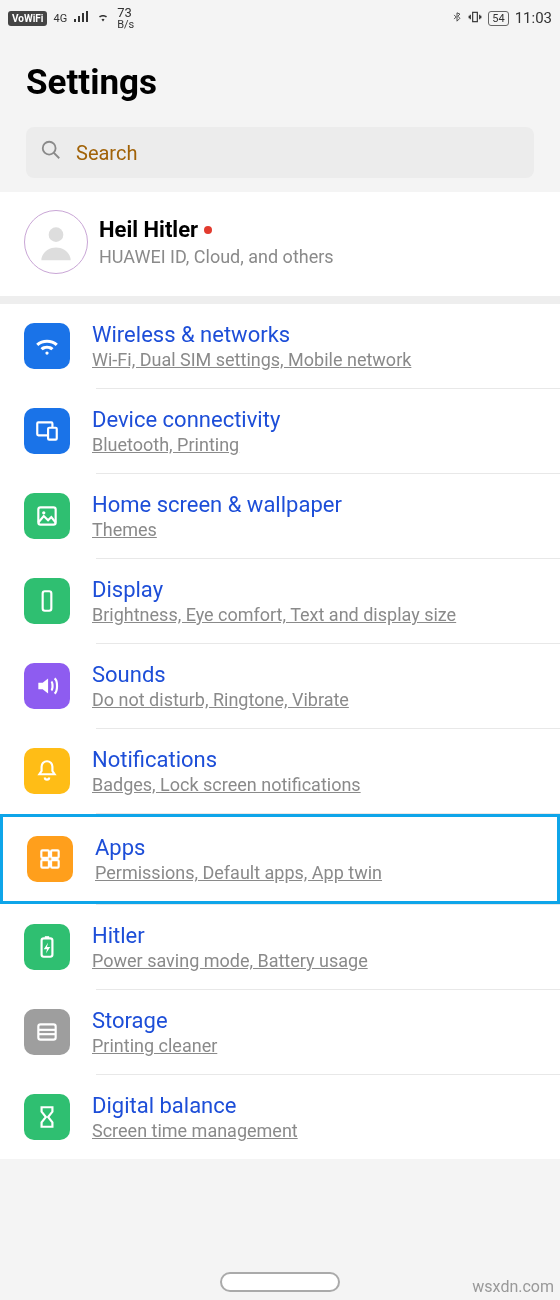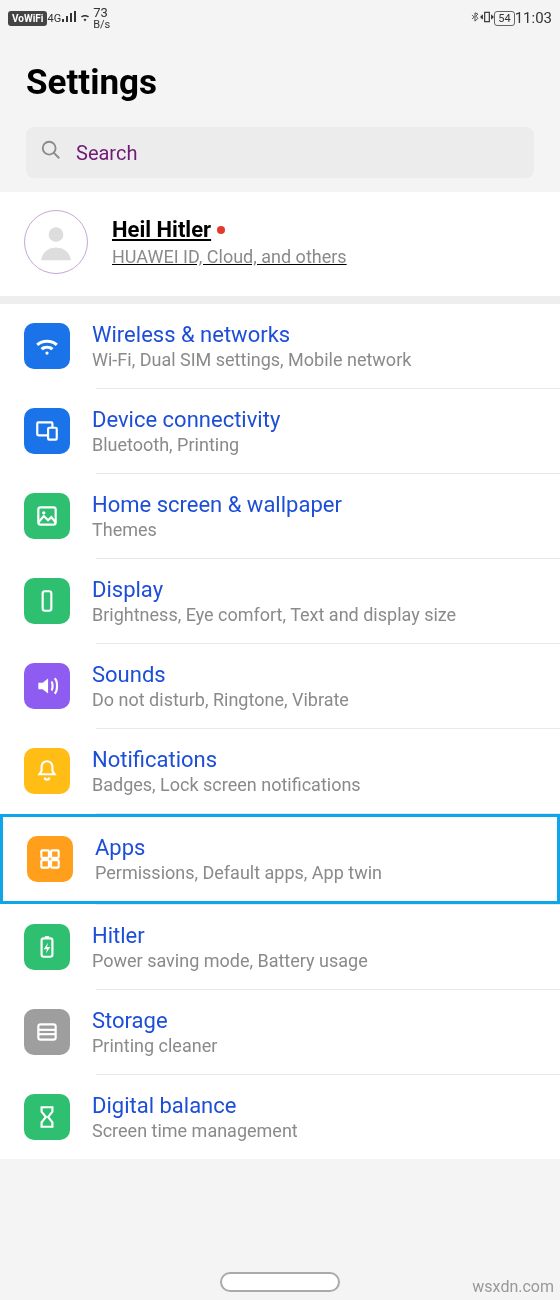--- a/index.html
+++ b/index.html
@@ -14,51 +14,50 @@
   }
   
   .statusbar {
     display: flex;
     align-items: center;
     justify-content: space-between;
     padding: 6px 8px 4px 8px;
     font-size: 14px;
     color: #333;
   }
-  .sb-left, .sb-right { display: flex; align-items: center; }
+  .sb-left, .sb-right { display: flex; align-items: center; gap: 6px; }
   .vowifi-badge {
     background: #444; color: #fff; font-size: 10px; font-weight: 700;
     padding: 2px 4px; border-radius: 3px;
   }
   .sb-speed { font-size: 11px; line-height: 1; }
   .sb-speed .n { font-size: 13px; }
   .batt-badge { border:1px solid #666; border-radius:3px; padding:0 3px; font-size:11px; }
   
   .page-title {
     font-size: 35px; font-weight: 700;
     padding: 28px 26px 24px 26px;
   }
   
   .search-wrap { padding: 0 26px 14px 26px; }
   .search {
     background: #ececec;
     border-radius: 8px;
     display: flex; align-items: center;
     padding: 12px 14px;
     gap: 14px;
-    color: #701a75;
+    color: #a16207;
     font-size: 20px;
   }
   
   .account-sec {
     background: #fff;
     padding: 18px 20px 22px 24px;
-    display: flex; align-items: center; gap: 24px;
+    display: flex; align-items: center; gap: 11px;
     border-bottom: 8px solid #eee;
-    text-decoration: underline;
   }
   .avatar-ring {
     width: 64px; height: 64px; border-radius: 50%;
     border: 1px solid #c9a6d6;
     display:flex; align-items:center; justify-content:center;
   }
   .acc-name { font-size: 22px; font-weight: 700; display:flex; align-items:center; gap:6px; }
   .dot-red { width:8px;height:8px;border-radius:50%;background:#e23b2e;display:inline-block; }
   .acc-sub { font-size: 18px; color: #8a8a8a; margin-top:4px;}
   
@@ -72,21 +71,21 @@
   }
   .divider { height:1px; background:#e8e8e8; margin-left: 96px; }
   .icon-box {
     width:46px; height:46px; border-radius:10px;
     display:flex; align-items:center; justify-content:center;
     flex-shrink:0;
     color:#fff;
   }
   .item-text { flex:1; min-width:0; }
   .item-title { font-size:22px; color:#1d4ed8; }
-  .item-sub { font-size:18px; color:#8a8a8a; margin-top:2px; }
+  .item-sub { font-size:18px; color:#8a8a8a; margin-top:2px;text-decoration:underline; }
   .highlight-box {
     border:3px solid #0ea5e9;
     position:relative;
   }
   
   .nav-pill {
     position:absolute; bottom:8px; left:50%; transform:translateX(-50%);
     width:120px; height:20px; border:2px solid #aaa; border-radius:12px;
     background:#fff;
   }

